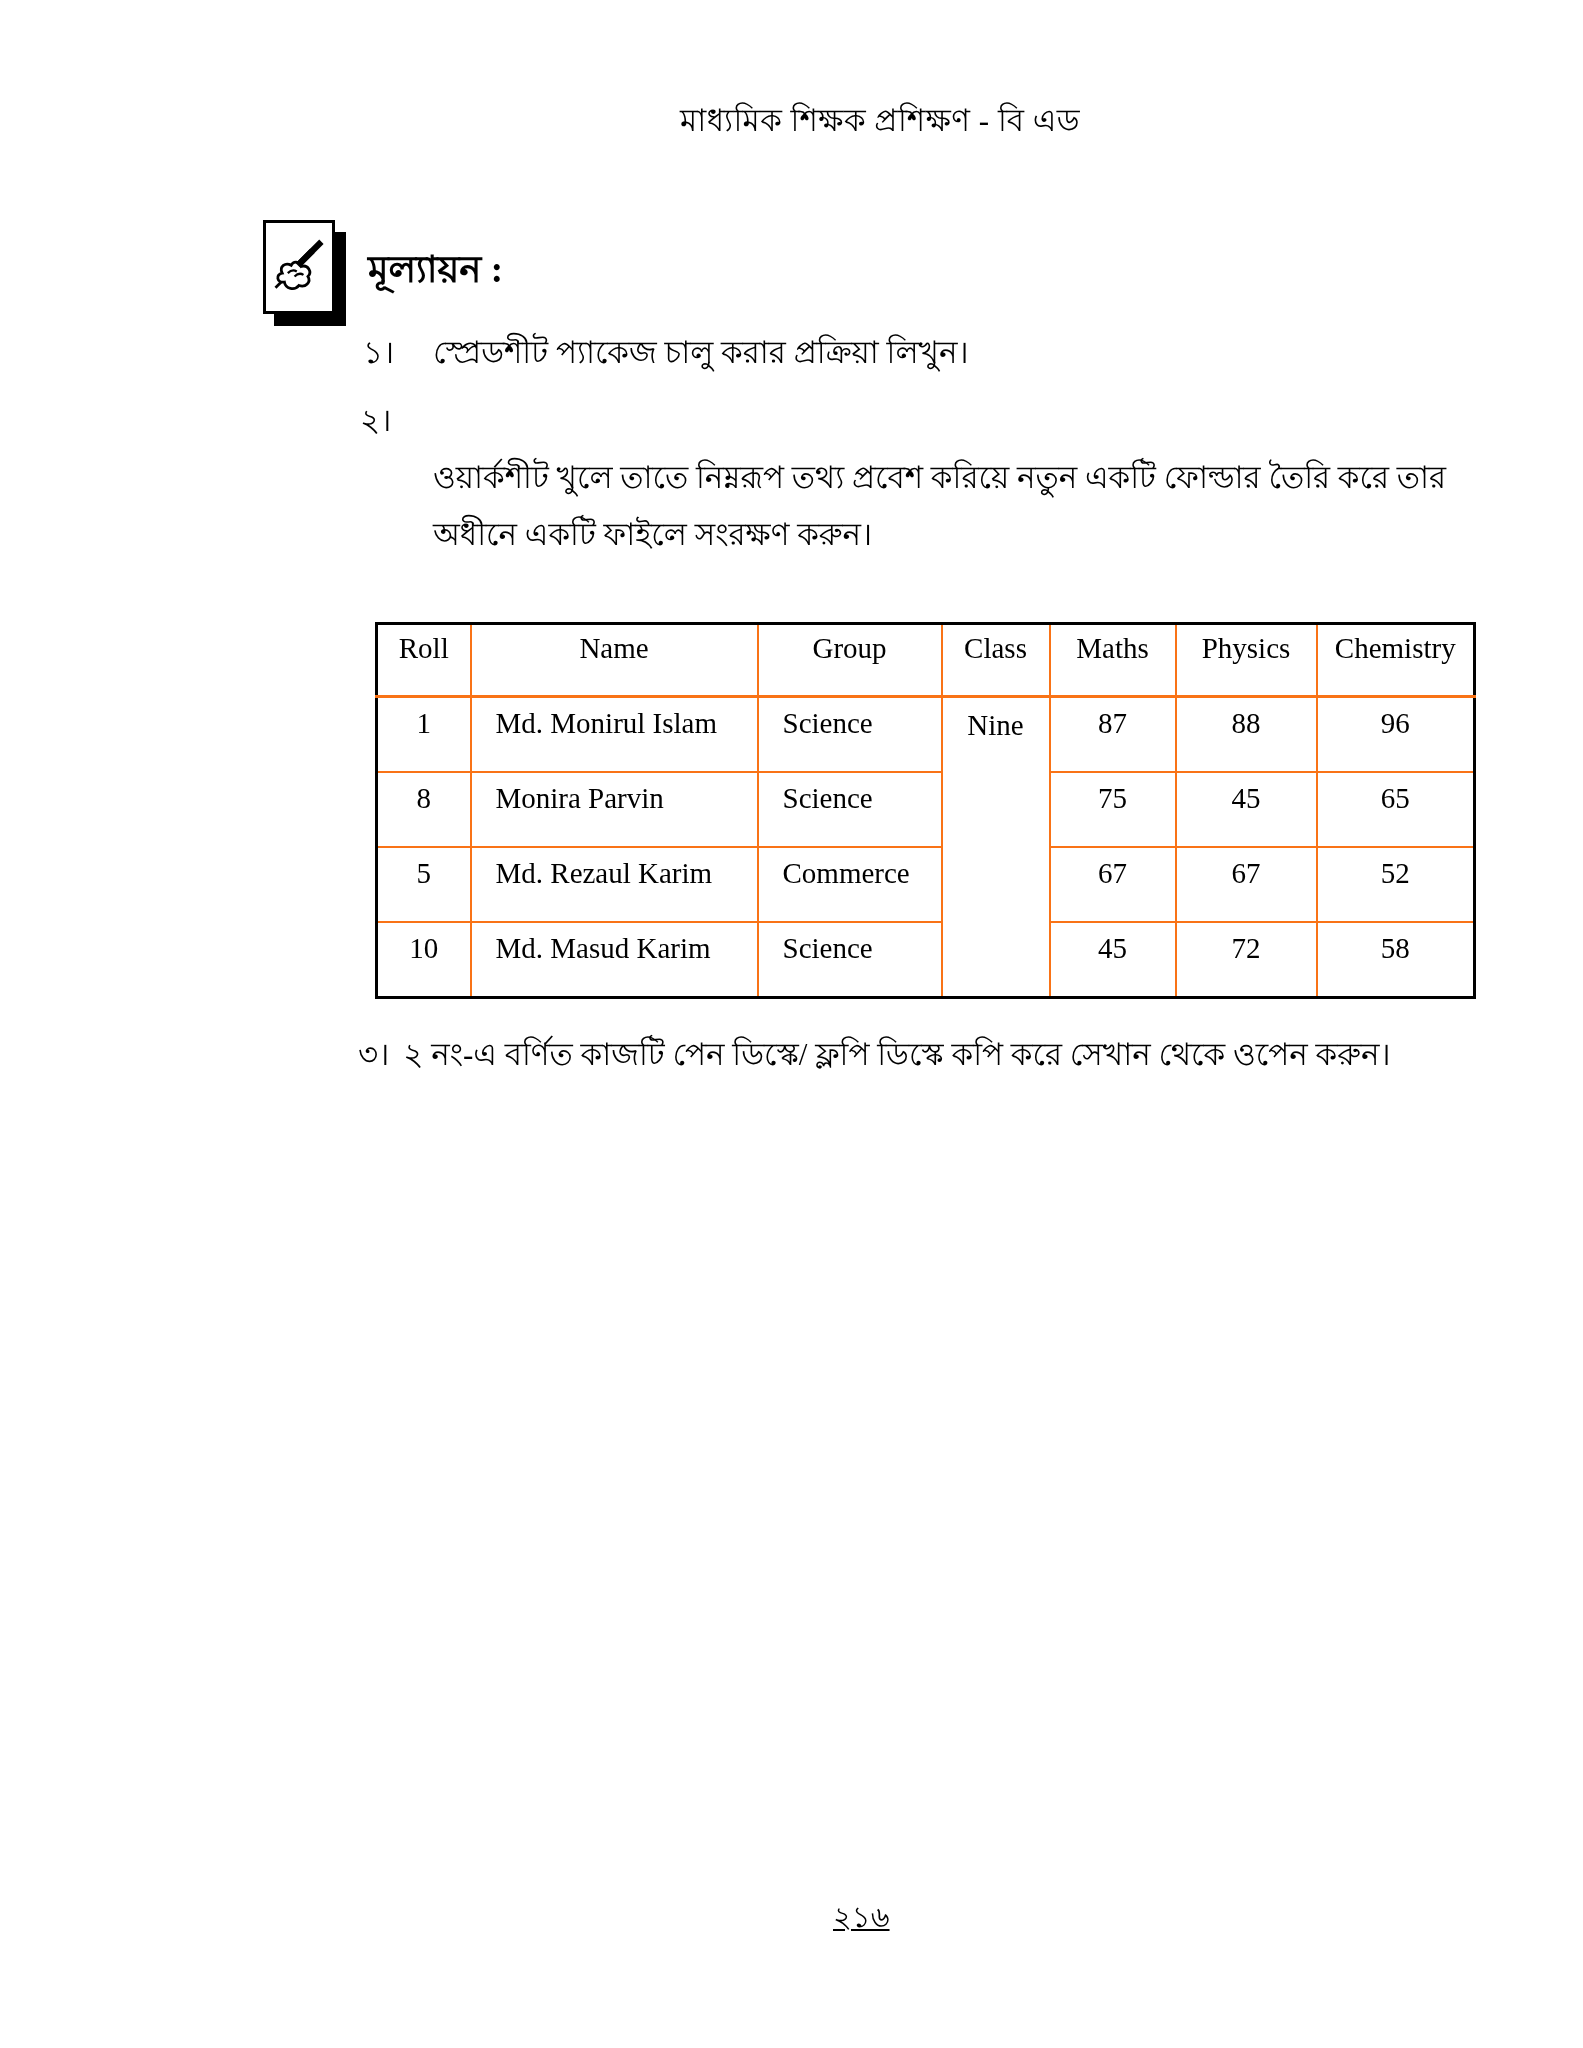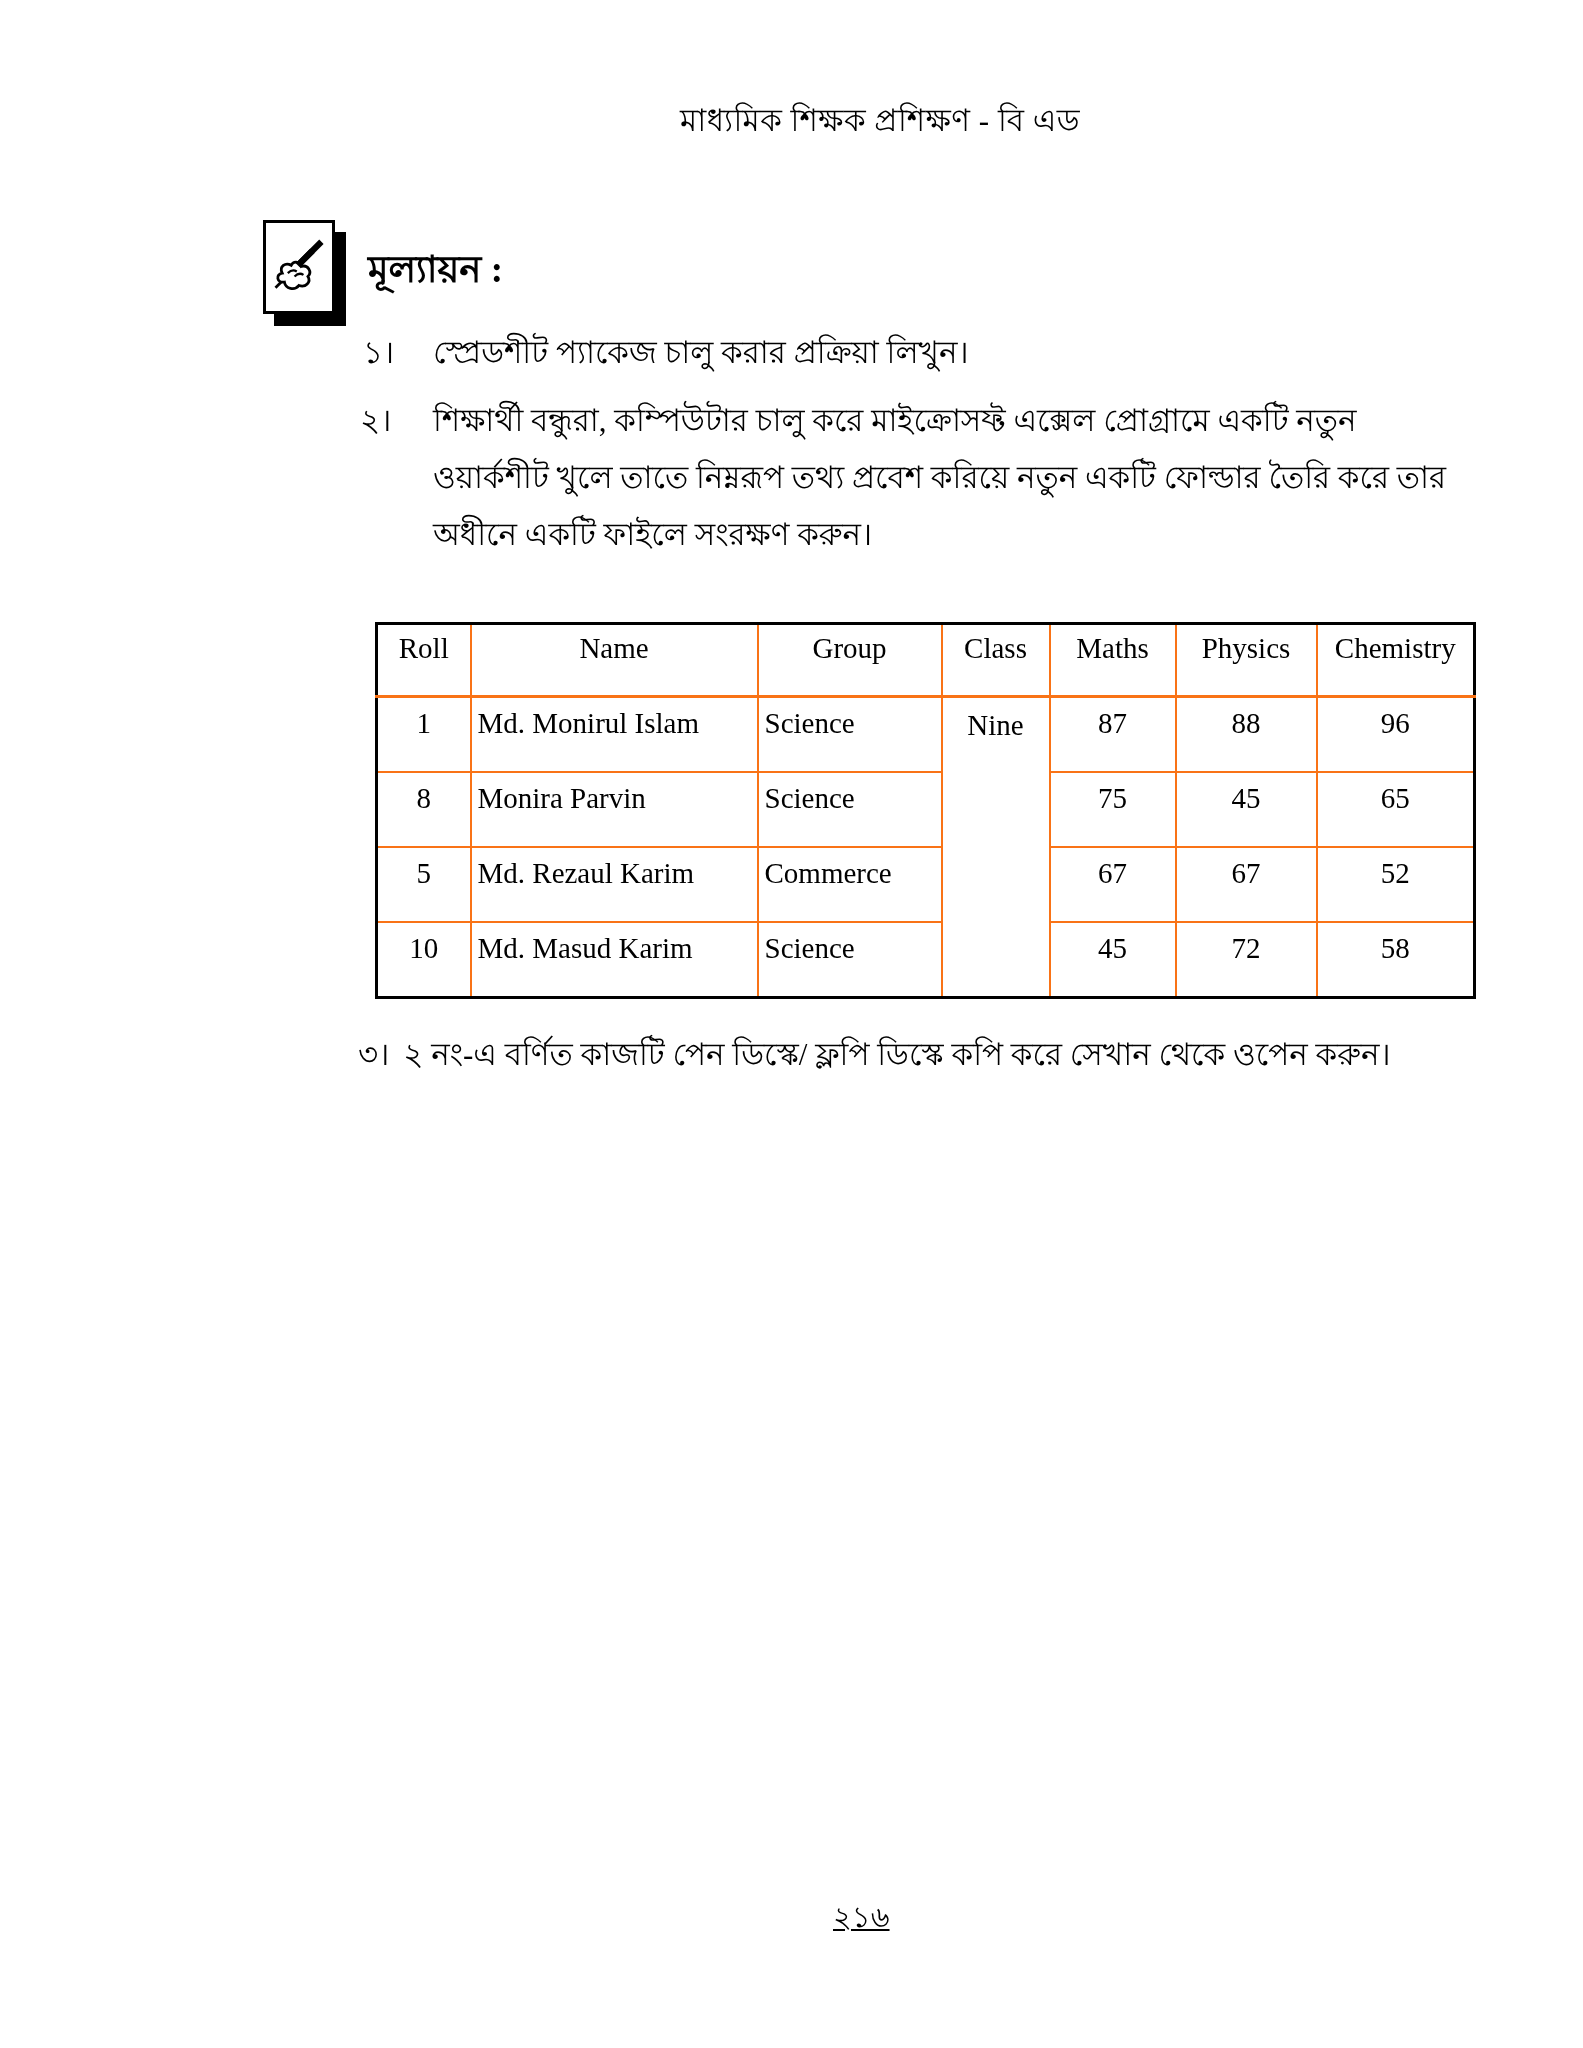--- a/index.html
+++ b/index.html
@@ -74,21 +74,21 @@
   }
   .marks-table { border: 3px solid #000000; }
   .marks-table thead th {
     height: 63px;
     text-align: center;
     padding-top: 7px;
     border-bottom-width: 3px;
   }
   .marks-table tbody td { height: 64px; padding-top: 9px; }
   .marks-table td.cell-center { text-align: center; }
-  .marks-table td.cell-left { text-align: left; padding-left: 6px; }
+  .marks-table td.cell-left { text-align: left; padding-left: 24px; }
   .marks-table td.cell-class { text-align: center; padding-top: 11px; }
   .page-number {
     position: absolute;
     left: 833px;
     top: 1894px;
     font-size: 29px;
     text-decoration: underline;
   }
 </style>
 </head>
@@ -110,21 +110,20 @@
       </svg>
     </span>
   </div>
 
   <div class="eval-heading">মূল্যায়ন :</div>
 
   <div class="body-text num-1">১।</div>
   <div class="body-text txt-1">স্প্রেডশীট প্যাকেজ চালু করার প্রক্রিয়া লিখুন।</div>
 
   <div class="body-text num-2">২।</div>
-  <div class="body-text txt-2a">শিক্ষার্থী বন্ধুরা, কম্পিউটার চালু করে মাইক্রোসফ্ট এক্সেল প্রোগ্রামে একটি নতুন</div>
   <div class="body-text txt-2b">ওয়ার্কশীট খুলে তাতে নিম্নরূপ তথ্য প্রবেশ করিয়ে নতুন একটি ফোল্ডার তৈরি করে তার</div>
   <div class="body-text txt-2c">অধীনে একটি ফাইলে সংরক্ষণ করুন।</div>
 
   <table class="marks-table">
     <colgroup>
       <col style="width:94px">
         <col style="width:287px">
         <col style="width:184px">
         <col style="width:108px">
       <col style="width:126px">

